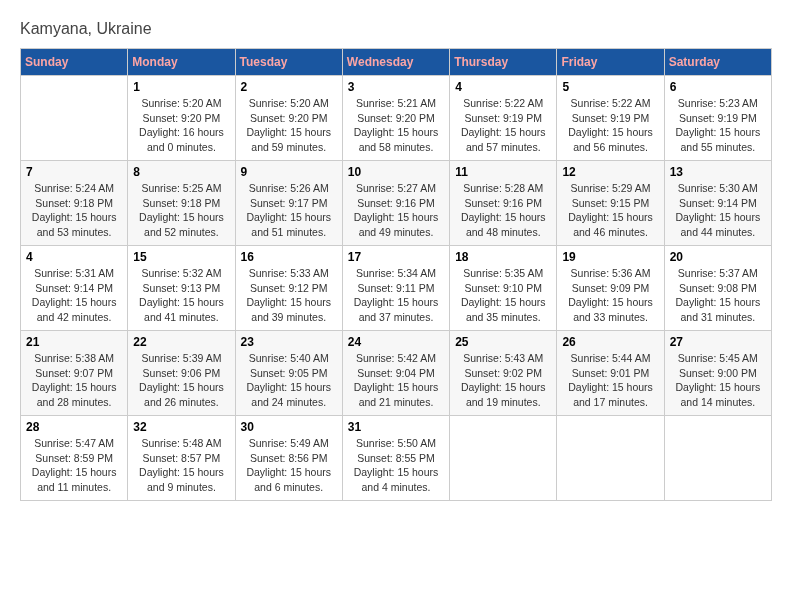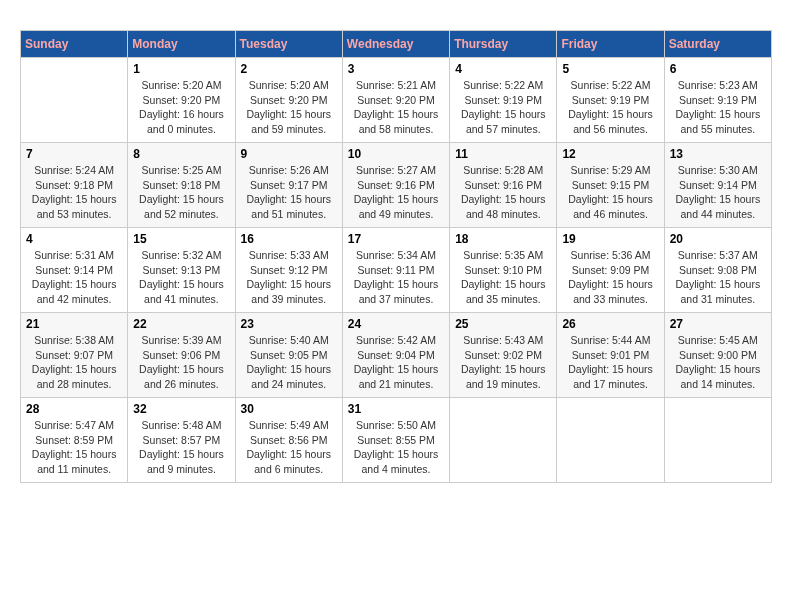--- a/index.html
+++ b/index.html
@@ -83,20 +83,21 @@
     }
     .empty-cell {
       background: #fff !important;
     }
   </style>
 </head>
 <body>
 
 <div class="header">
   <div class="title-block">
+    <div class="subtitle">Kamyana, Ukraine</div>
   </div>
 </div>
 
 <table class="calendar">
   <thead>
     <tr>
     <th>Sunday</th>
         <th>Monday</th>
         <th>Tuesday</th>
         <th>Wednesday</th>

